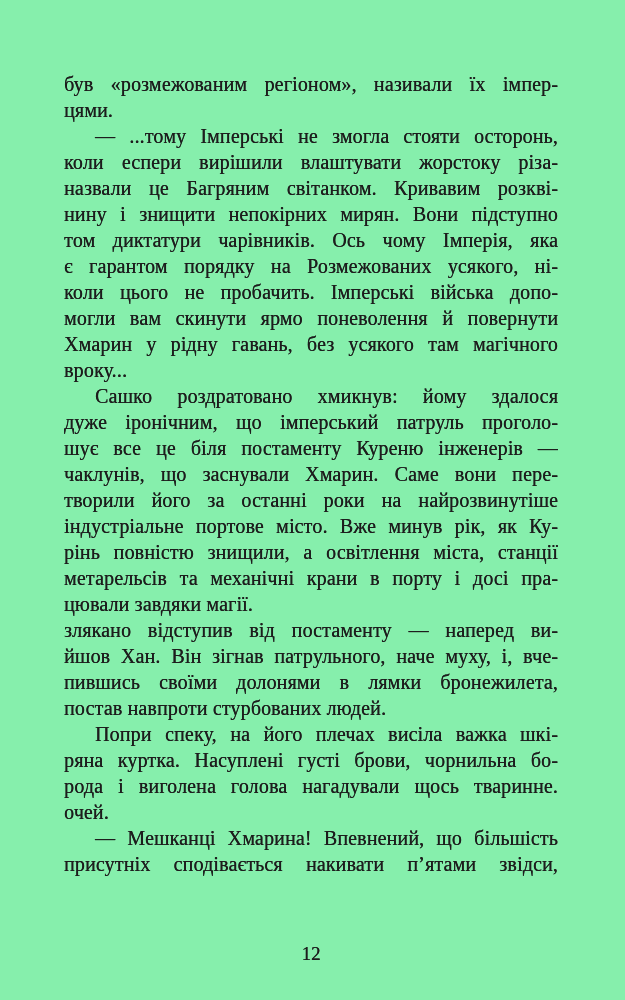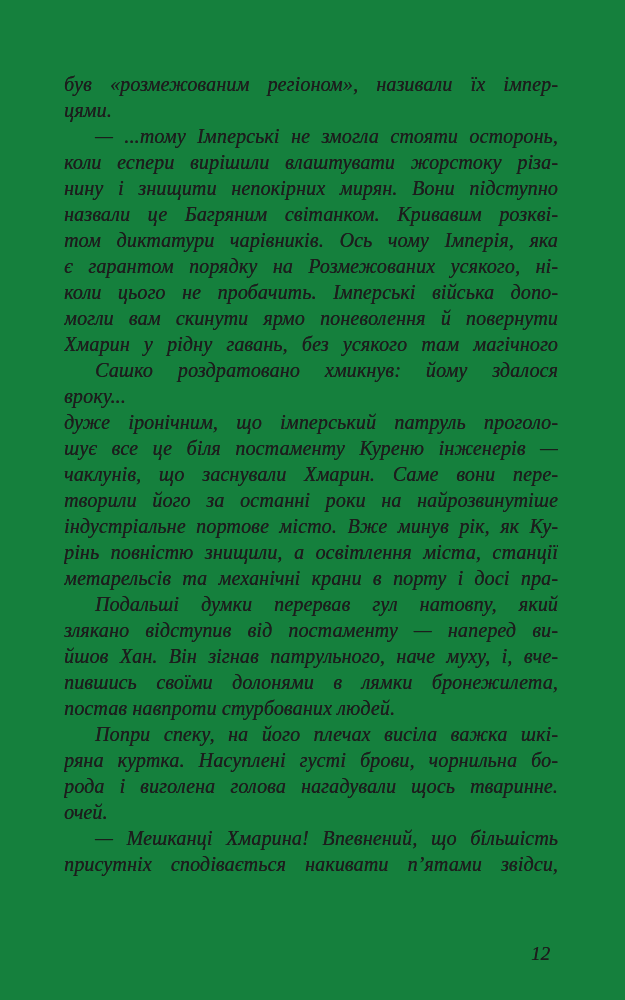--- a/index.html
+++ b/index.html
@@ -29,53 +29,53 @@
   }
   .line.para-end{
     text-align-last:left;
     white-space:normal;
   }
   .line.indent{
     padding-left:31px;
   }
   .page-number{
     position:absolute;
-    top:941px;left:56px;width:494px;
-    text-align:right;
+    top:941px;left:64px;width:494px;
+    text-align:center;
     font-size:19px;
     line-height:26px;
     text-shadow:0.25px 0 0 currentColor;
   }
 </style>
 </head>
 <body>
 
-<div class="page" style="background: #15803d; color: rgb(29, 29, 29); font-style: italic;">
+<div class="page" style="background: #86efac; color: rgb(29, 29, 29);">
   <div class="text-block">
       <div class="line">був «розмежованим регіоном», називали їх імпер-</div>
       <div class="line para-end">цями.</div>
       <div class="line indent">— ...тому Імперські не змогла стояти осторонь,</div>
       <div class="line">коли еспери вирішили влаштувати жорстоку різа-</div>
+      <div class="line">назвали це Багряним світанком. Кривавим розкві-</div>
       <div class="line">нину і знищити непокірних мирян. Вони підступно</div>
-      <div class="line">назвали це Багряним світанком. Кривавим розкві-</div>
       <div class="line">том диктатури чарівників. Ось чому Імперія, яка</div>
       <div class="line">є гарантом порядку на Розмежованих усякого, ні-</div>
       <div class="line">коли цього не пробачить. Імперські війська допо-</div>
       <div class="line">могли вам скинути ярмо поневолення й повернути</div>
       <div class="line">Хмарин у рідну гавань, без усякого там магічного</div>
+      <div class="line para-end">вроку...</div>
       <div class="line indent">Сашко роздратовано хмикнув: йому здалося</div>
-      <div class="line para-end">вроку...</div>
       <div class="line">дуже іронічним, що імперський патруль проголо-</div>
       <div class="line">шує все це біля постаменту Куреню інженерів —</div>
       <div class="line">чаклунів, що заснували Хмарин. Саме вони пере-</div>
       <div class="line">творили його за останні роки на найрозвинутіше</div>
       <div class="line">індустріальне портове місто. Вже минув рік, як Ку-</div>
       <div class="line">рінь повністю знищили, а освітлення міста, станції</div>
       <div class="line">метарельсів та механічні крани в порту і досі пра-</div>
-      <div class="line indent">Подальші думки перервав гул натовпу, який</div>
+      <div class="line para-end">цювали завдяки магії.</div>
       <div class="line">злякано відступив від постаменту — наперед ви-</div>
       <div class="line">йшов Хан. Він зігнав патрульного, наче муху, і, вче-</div>
       <div class="line">пившись своїми долонями в лямки бронежилета,</div>
       <div class="line para-end">постав навпроти стурбованих людей.</div>
       <div class="line indent">Попри спеку, на його плечах висіла важка шкі-</div>
       <div class="line">ряна куртка. Насуплені густі брови, чорнильна бо-</div>
       <div class="line">рода і виголена голова нагадували щось тваринне.</div>
       <div class="line para-end">очей.</div>
       <div class="line indent">— Мешканці Хмарина! Впевнений, що більшість</div>
       <div class="line">присутніх сподівається накивати п’ятами звідси,</div>

